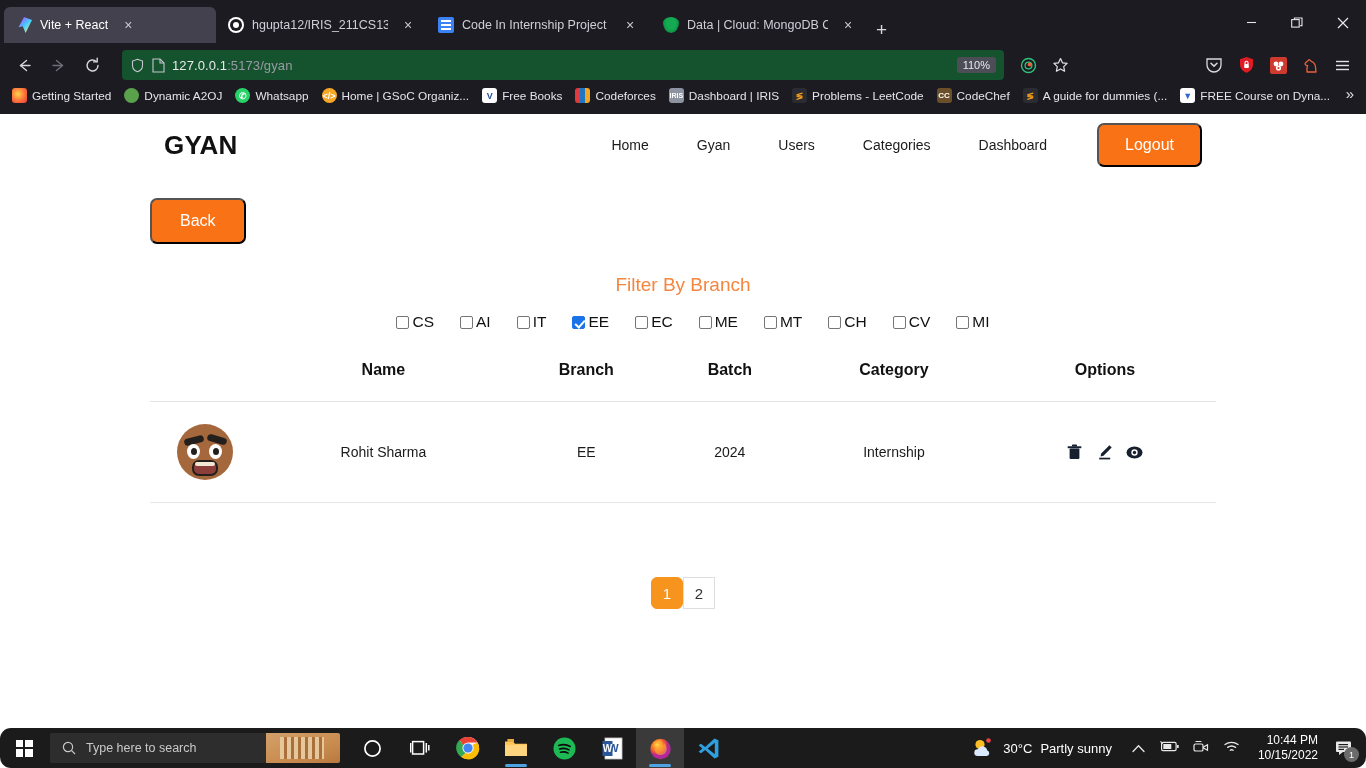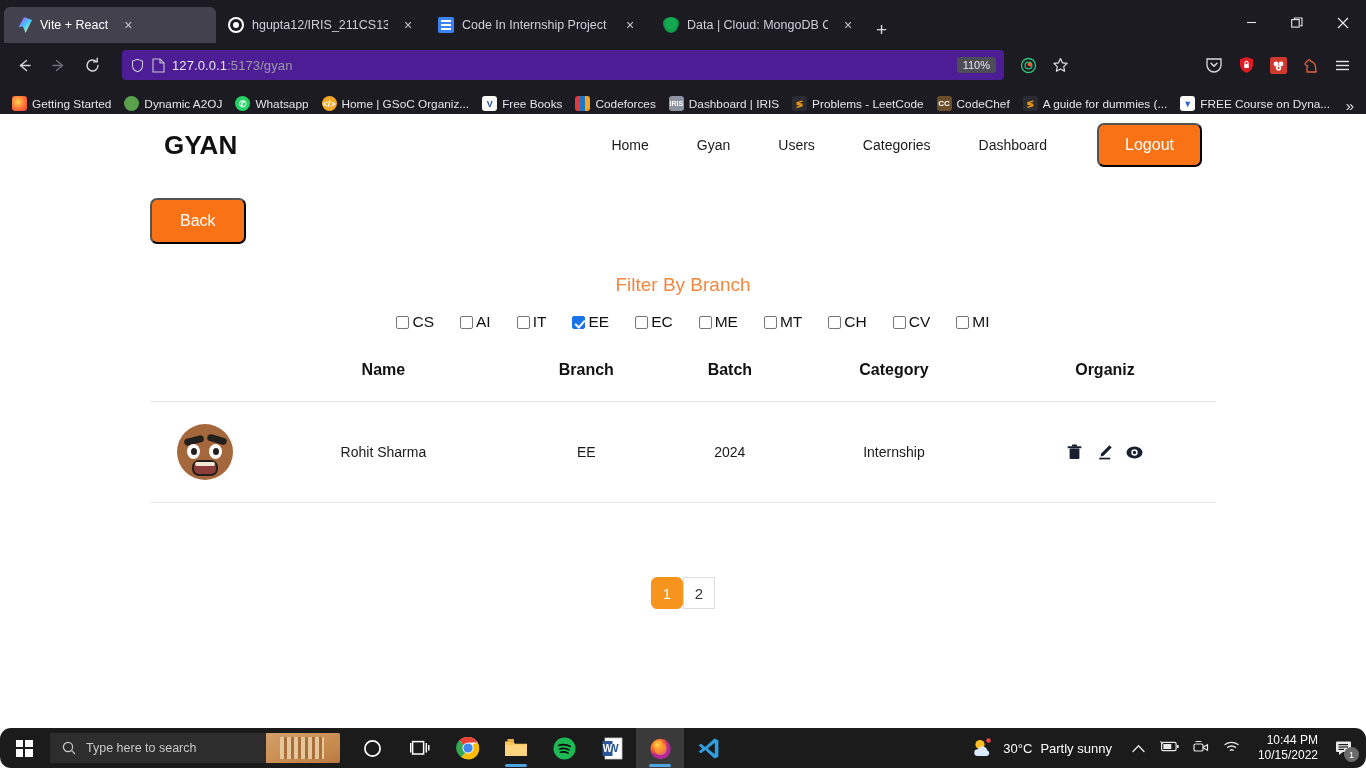--- a/index.html
+++ b/index.html
@@ -53,34 +53,34 @@
   .winbtns { position: absolute; right: 0; top: 0; height: 45px; display: flex; align-items: center; }
   .winbtn { width: 46px; height: 36px; display: flex; align-items: center; justify-content: center;
     color: #e6e6ea; font-size: 13px; }
 
   
   .navbar { height: 40px; display: flex; align-items: center; padding: 0 8px; gap: 2px; }
   .navbtn { width: 32px; height: 30px; display: flex; align-items: center; justify-content: center;
     color: #d6d6de; font-size: 17px; }
   .navbtn.dim { color: #6f6f7a; }
   .urlbar {
-    flex: 1; height: 30px; background: #4c1d95; border-radius: 4px; margin: 0 8px 0 12px;
+    flex: 1; height: 30px; background: #14532d; border-radius: 4px; margin: 0 8px 0 12px;
     display: flex; align-items: center; padding: 0 8px; gap: 7px; position: relative;
   }
   .urlbar .u-text { color: #e9e9ee; font-size: 13px; letter-spacing: .1px; }
   .urlbar .u-text .dim { color: #9a9aa5; }
   .zoom-badge { background: #4d4d58; color: #e8e8ee; font-size: 11px; border-radius: 3px;
     padding: 2px 6px; margin-left: auto; }
   .u-ico { color: #c6c6cf; display: flex; align-items: center; }
   .right-icons { display: flex; align-items: center; gap: 4px; padding-right: 2px; }
   .ricon { width: 28px; height: 28px; display: flex; align-items: center; justify-content: center;
     color: #d9d9e0; font-size: 14px; }
 
   
-  .bookmarks { height: 29px; display: flex; align-items: flex-end; padding: 0 6px; gap: 1px;
+  .bookmarks { height: 29px; display: flex; align-items: flex-start; padding: 0 6px; gap: 1px;
     font-size: 11.8px; color: #e4e4ea; overflow: hidden; }
   .bm { display: flex; align-items: center; gap: 5px; padding: 3px 6px; border-radius: 3px;
     white-space: nowrap; }
   .bmico { width: 15px; height: 15px; flex: 0 0 15px; border-radius: 3px;
     display: flex; align-items: center; justify-content: center; font-size: 9px;
     color: #fff; font-weight: bold; overflow: hidden; }
   .bm-chev { margin-left: auto; color: #e0e0e6; font-size: 15px; padding-right: 6px; }
 
   
   #page { width: 1366px; height: 614px; background: #fff; overflow: hidden; position: relative; }
@@ -454,21 +454,21 @@
     </div>
 
     <table class="gyan-table">
       <thead>
         <tr>
           <th class="col-avatar"></th>
           <th>Name</th>
           <th>Branch</th>
           <th>Batch</th>
           <th>Category</th>
-          <th>Organiz</th>
+          <th>Options</th>
         </tr>
       </thead>
       <tbody>
         <tr>
           <td>
             <div class="avatar">
               <span class="av-brow-l"></span>
               <span class="av-brow-r"></span>
               <span class="av-eye l"></span>
               <span class="av-eye r"></span>

